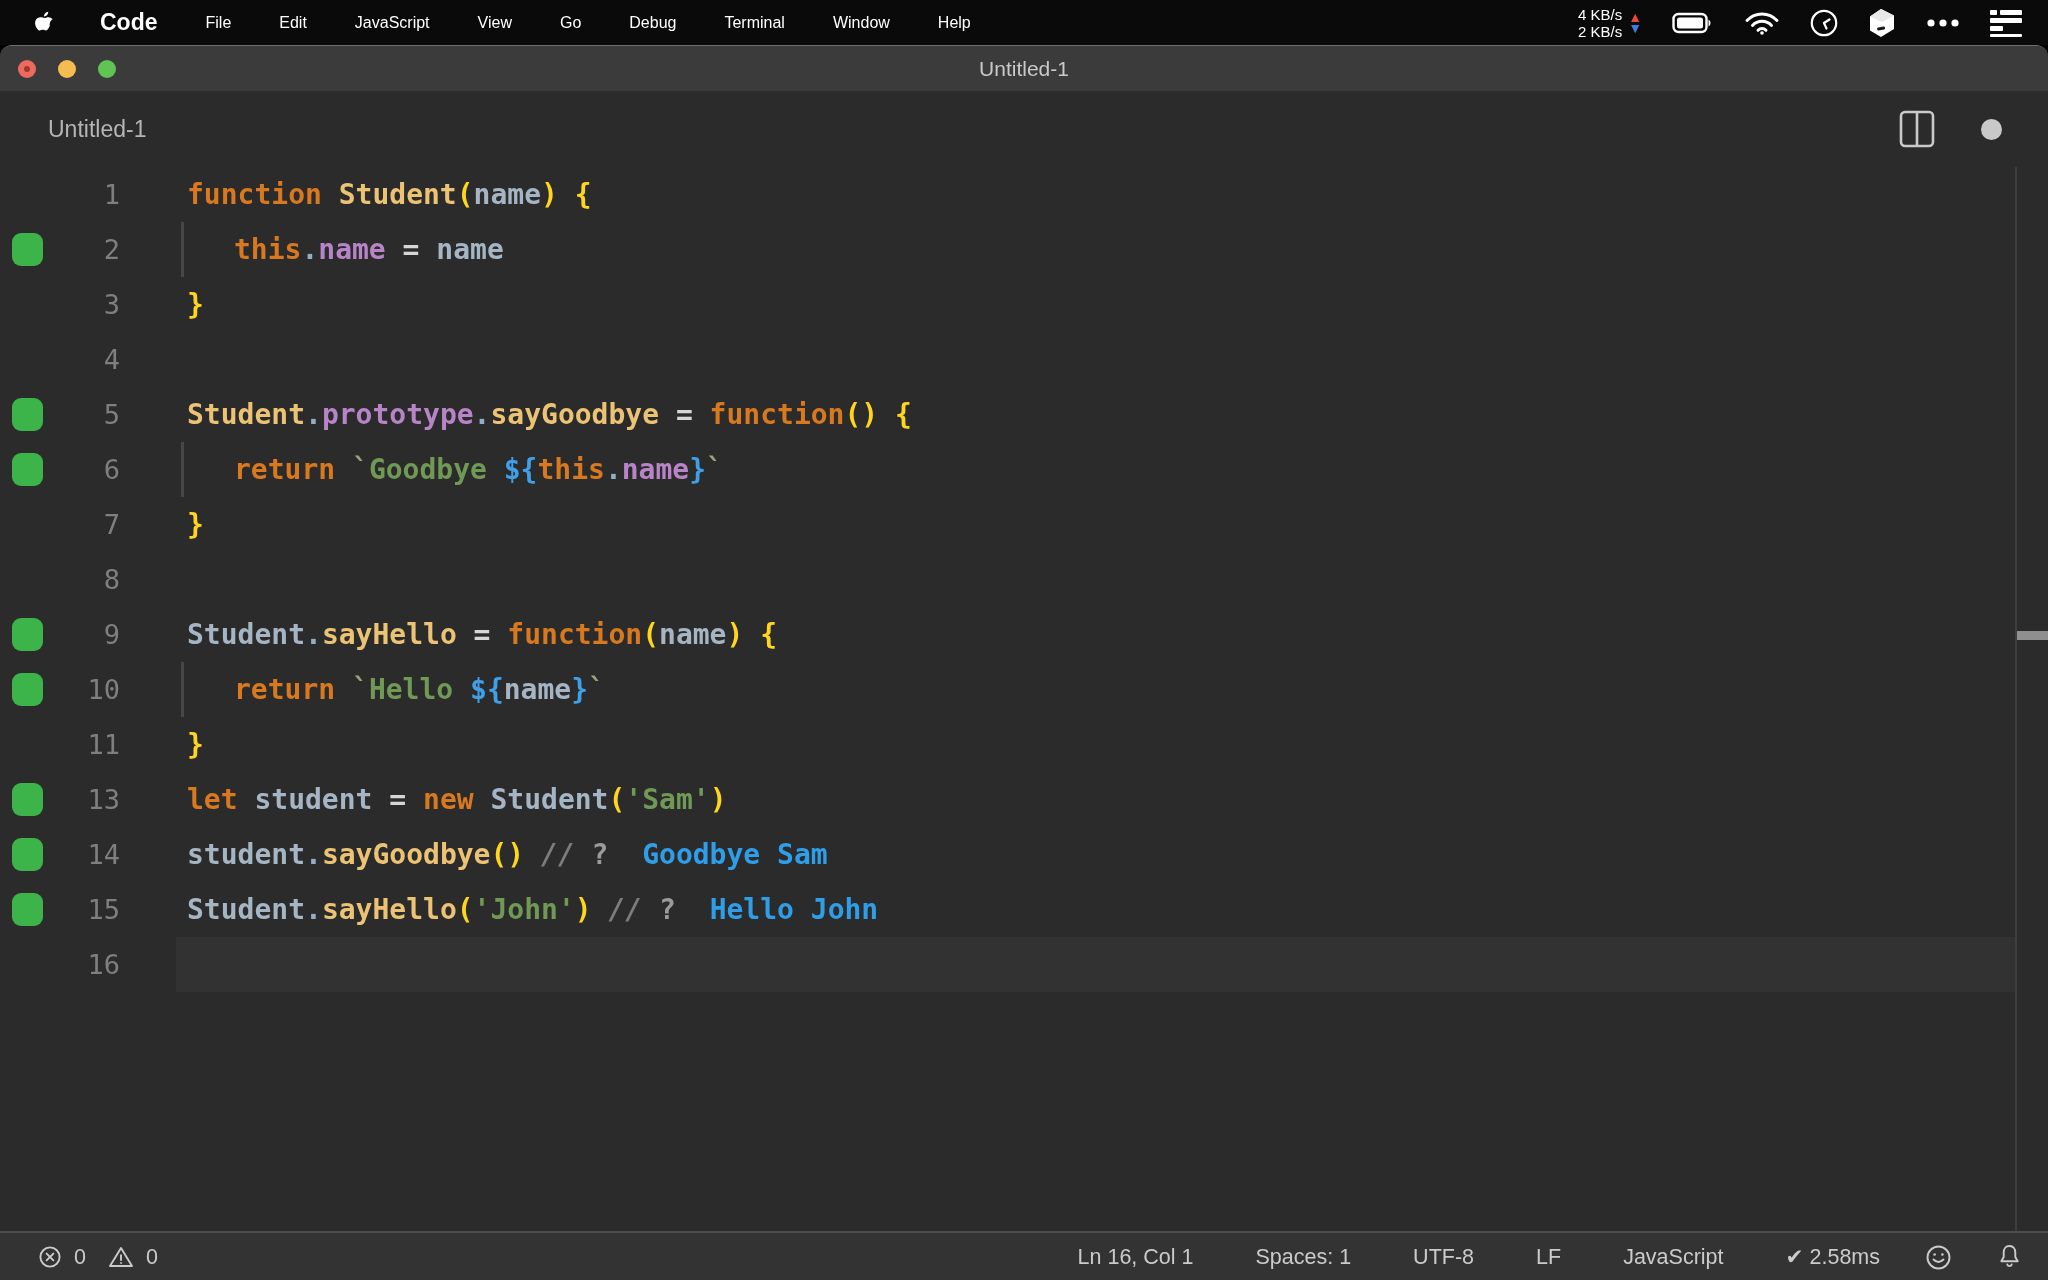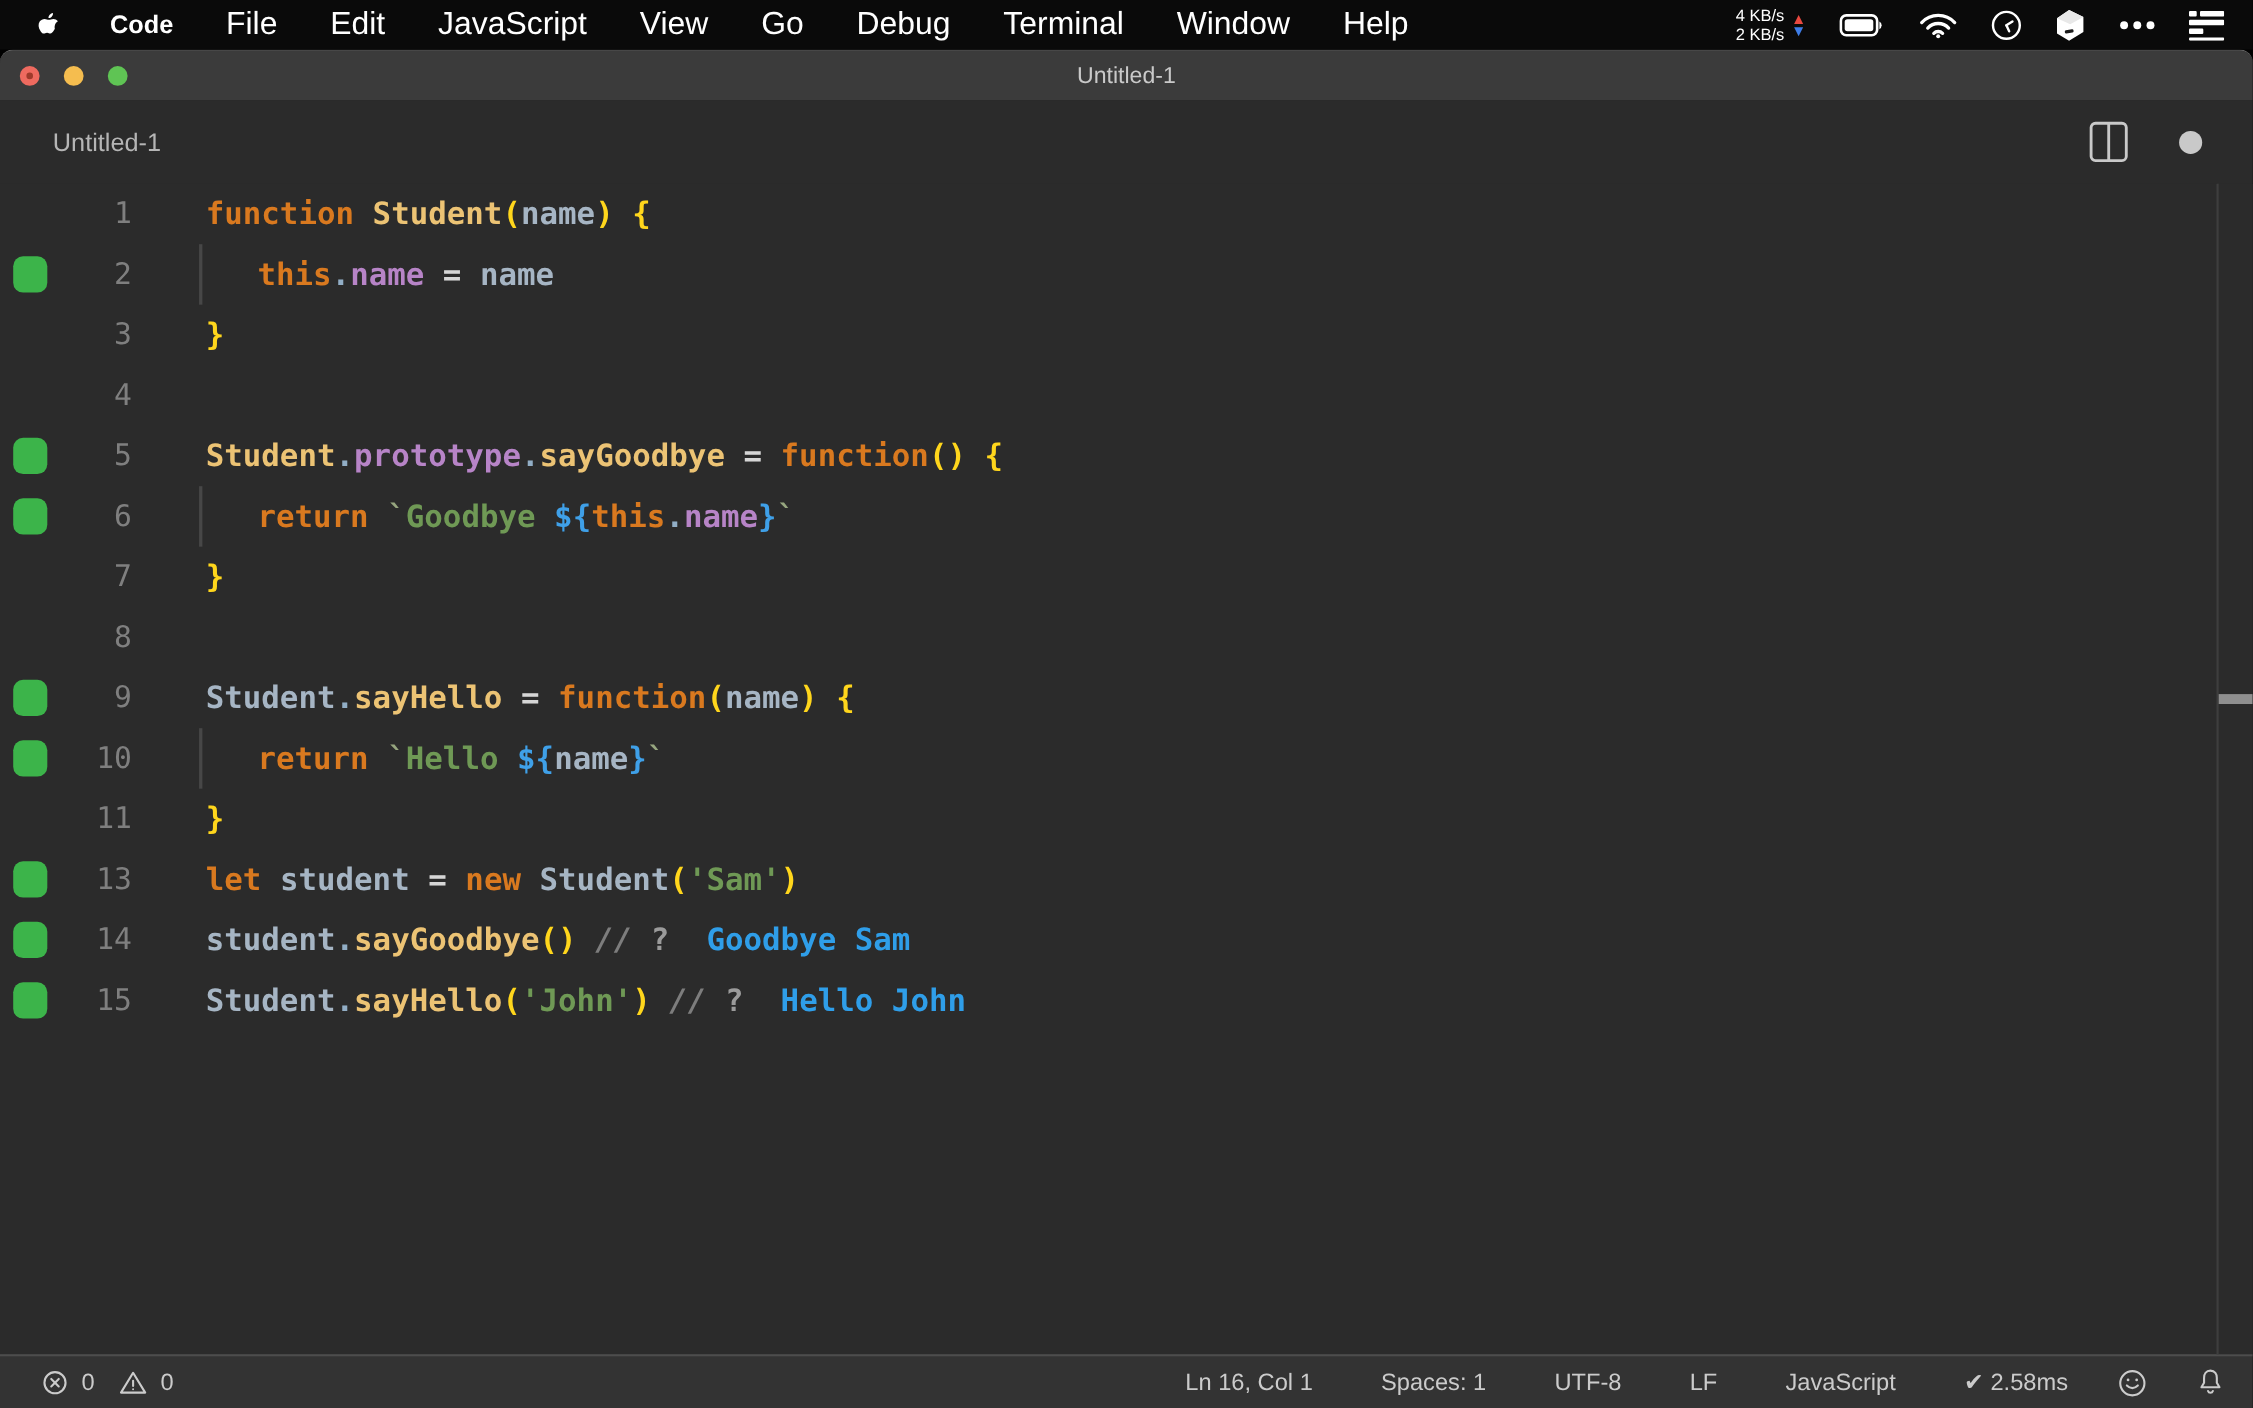--- a/index.html
+++ b/index.html
@@ -6,21 +6,21 @@
   html,body { width:2048px; height:1280px; background:#000; overflow:hidden; }
   body { font-family:"Liberation Sans","DejaVu Sans",sans-serif; }
 
   .screen { position:relative; width:2048px; height:1280px; }
 
   
   .menubar { position:absolute; top:0; left:0; width:100%; height:45px; background:#0a0a0a;
              display:flex; align-items:center; color:#fff; }
   .menubar-left { display:flex; align-items:center; gap:46px; padding-left:34px; }
   .apple-wrap { display:flex; align-items:center; }
-  .menu-item { font-size:29px; color:#fff; white-space:nowrap; cursor:default; }
+  .menu-item { font-size:16px; color:#fff; white-space:nowrap; cursor:default; }
   .menu-item.app-name { font-weight:bold; font-size:23px; }
   .menubar-right { margin-left:auto; display:flex; align-items:center; gap:30px; padding-right:26px; }
   .rates { display:flex; align-items:center; gap:6px; }
   .rates-text { font-size:15px; line-height:17px; color:#fff; font-weight:500; }
   .rates-arrows { display:flex; flex-direction:column; line-height:11px; font-size:14px; }
   .arrow-up { color:#e8483f; } .arrow-down { color:#3e7de8; }
   .mb-icon { display:flex; align-items:center; }
 
   
   .window { position:absolute; top:45px; left:0; width:2048px; height:1246px;
@@ -272,20 +272,25 @@
             <div class="lnum">14</div>
             <div class="code"><span class="tk tk-var">student</span><span class="tk tk-dot">.</span><span class="tk tk-fn">sayGoodbye</span><span class="tk tk-punct">()</span><span class="tk tk-sp"> </span><span class="tk tk-cmt">//</span><span class="tk tk-sp"> </span><span class="tk tk-q">?</span><span class="tk tk-sp">  </span><span class="tk tk-out">Goodbye Sam</span></div>
           </div>
           <div class="row">
             <div class="deco">
               <span class="gsq"></span>
             </div>
             <div class="lnum">15</div>
             <div class="code"><span class="tk tk-var">Student</span><span class="tk tk-dot">.</span><span class="tk tk-fn">sayHello</span><span class="tk tk-punct">(</span><span class="tk tk-str">'John'</span><span class="tk tk-punct">)</span><span class="tk tk-sp"> </span><span class="tk tk-cmt">//</span><span class="tk tk-sp"> </span><span class="tk tk-q">?</span><span class="tk tk-sp">  </span><span class="tk tk-out">Hello John</span></div>
           </div>
+          <div class="row current">
+            <div class="deco"></div>
+            <div class="lnum">16</div>
+            <div class="code"></div>
+          </div>
         </div>
       <div class="overview-ruler">
         <div class="ruler-mark"></div>
       </div>
     </div>
 
     <div class="statusbar">
       <div class="sb-left">
         <span>
           <svg width="24" height="24" viewBox="0 0 24 24" fill="none" stroke="#cbcbcb" stroke-width="1.9" stroke-linecap="round">

